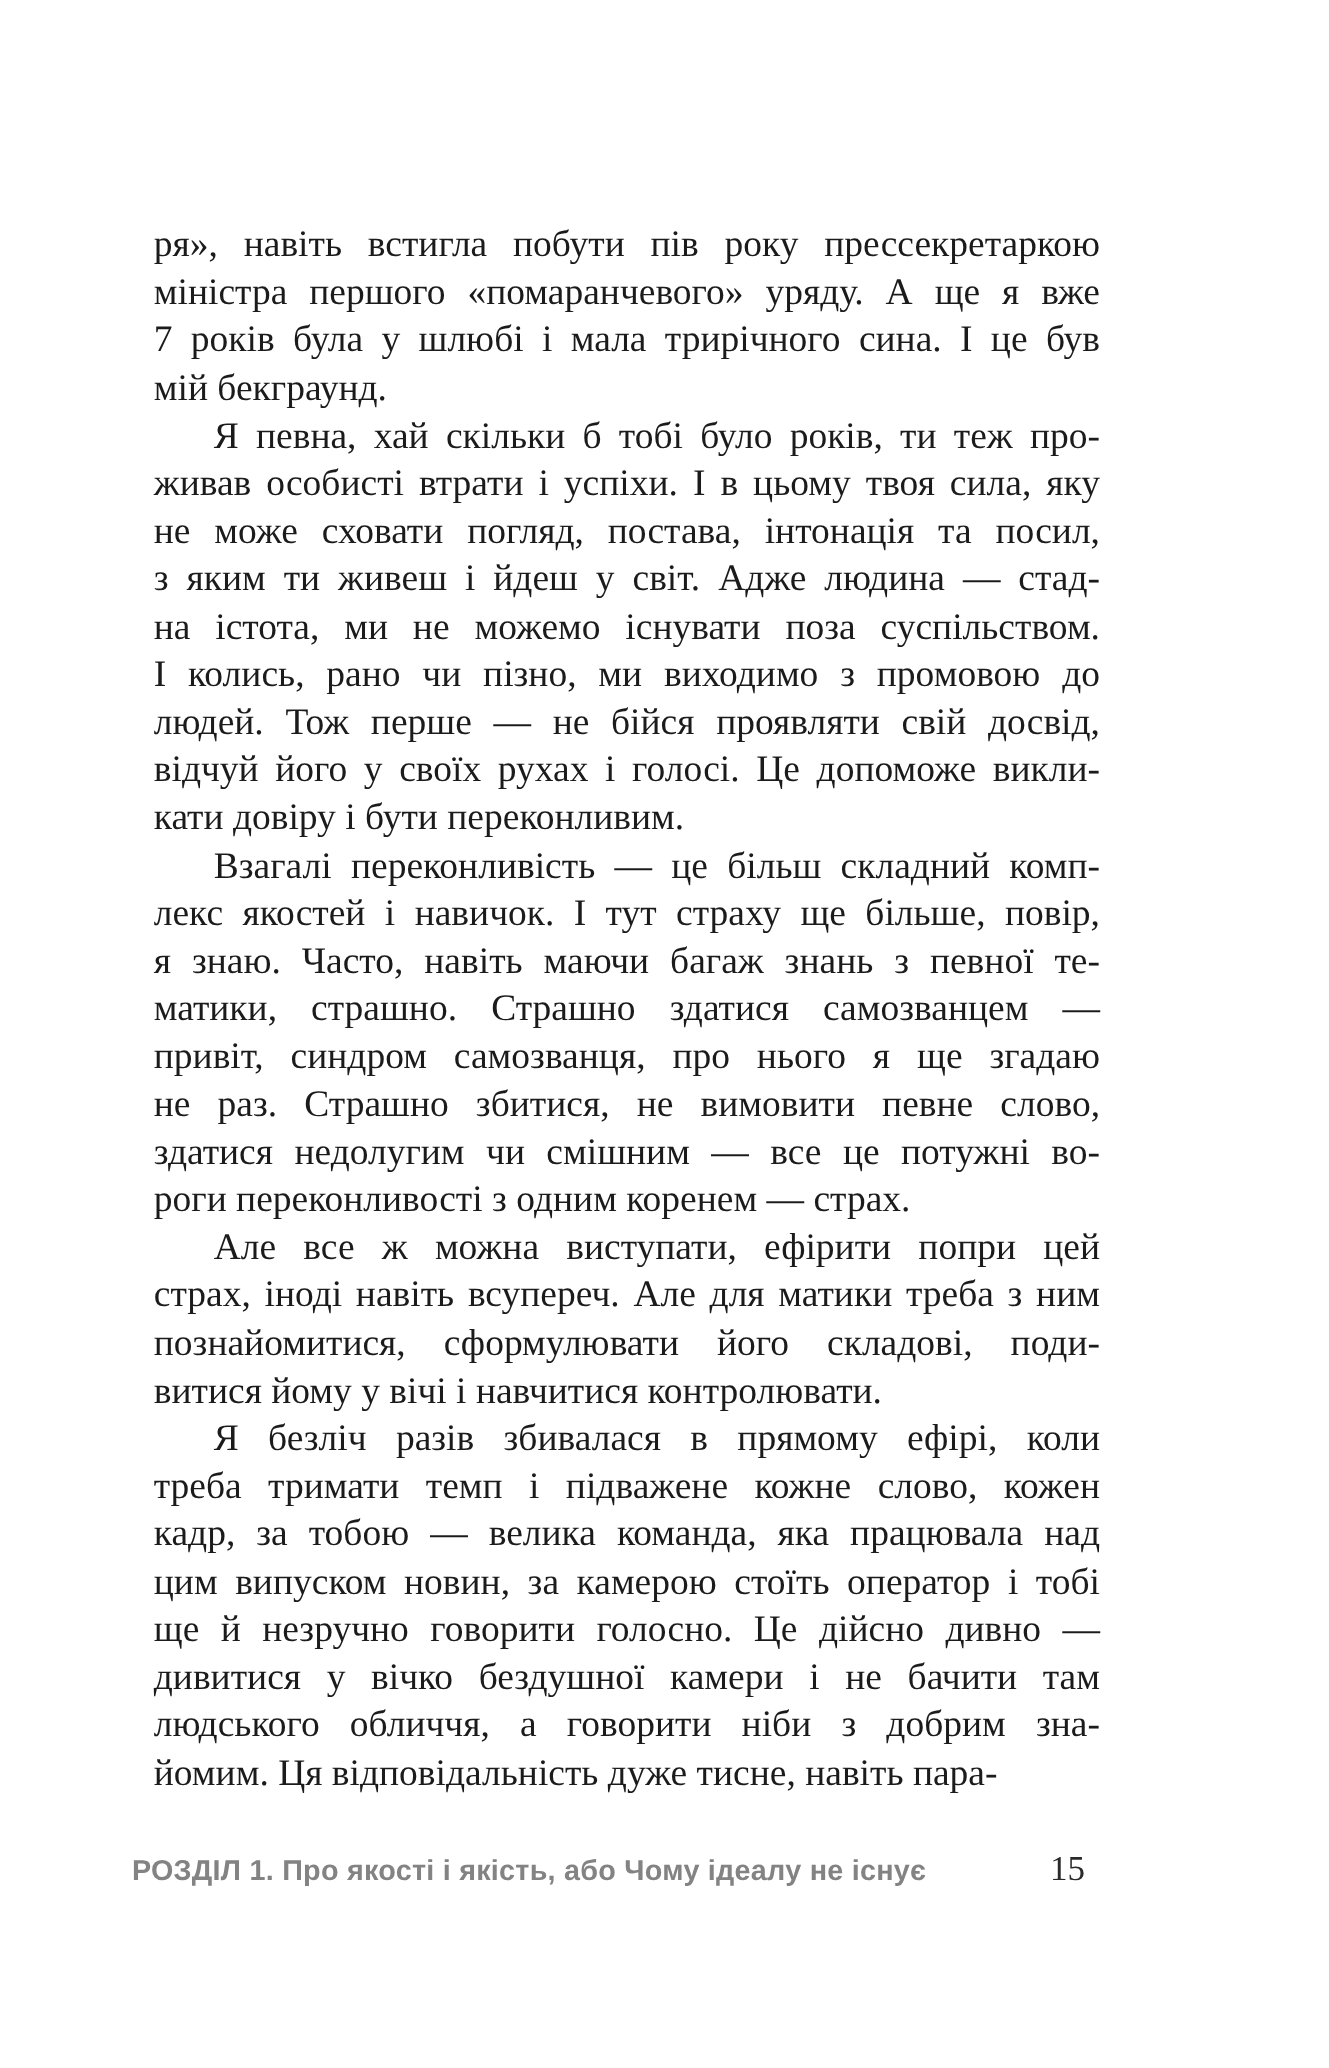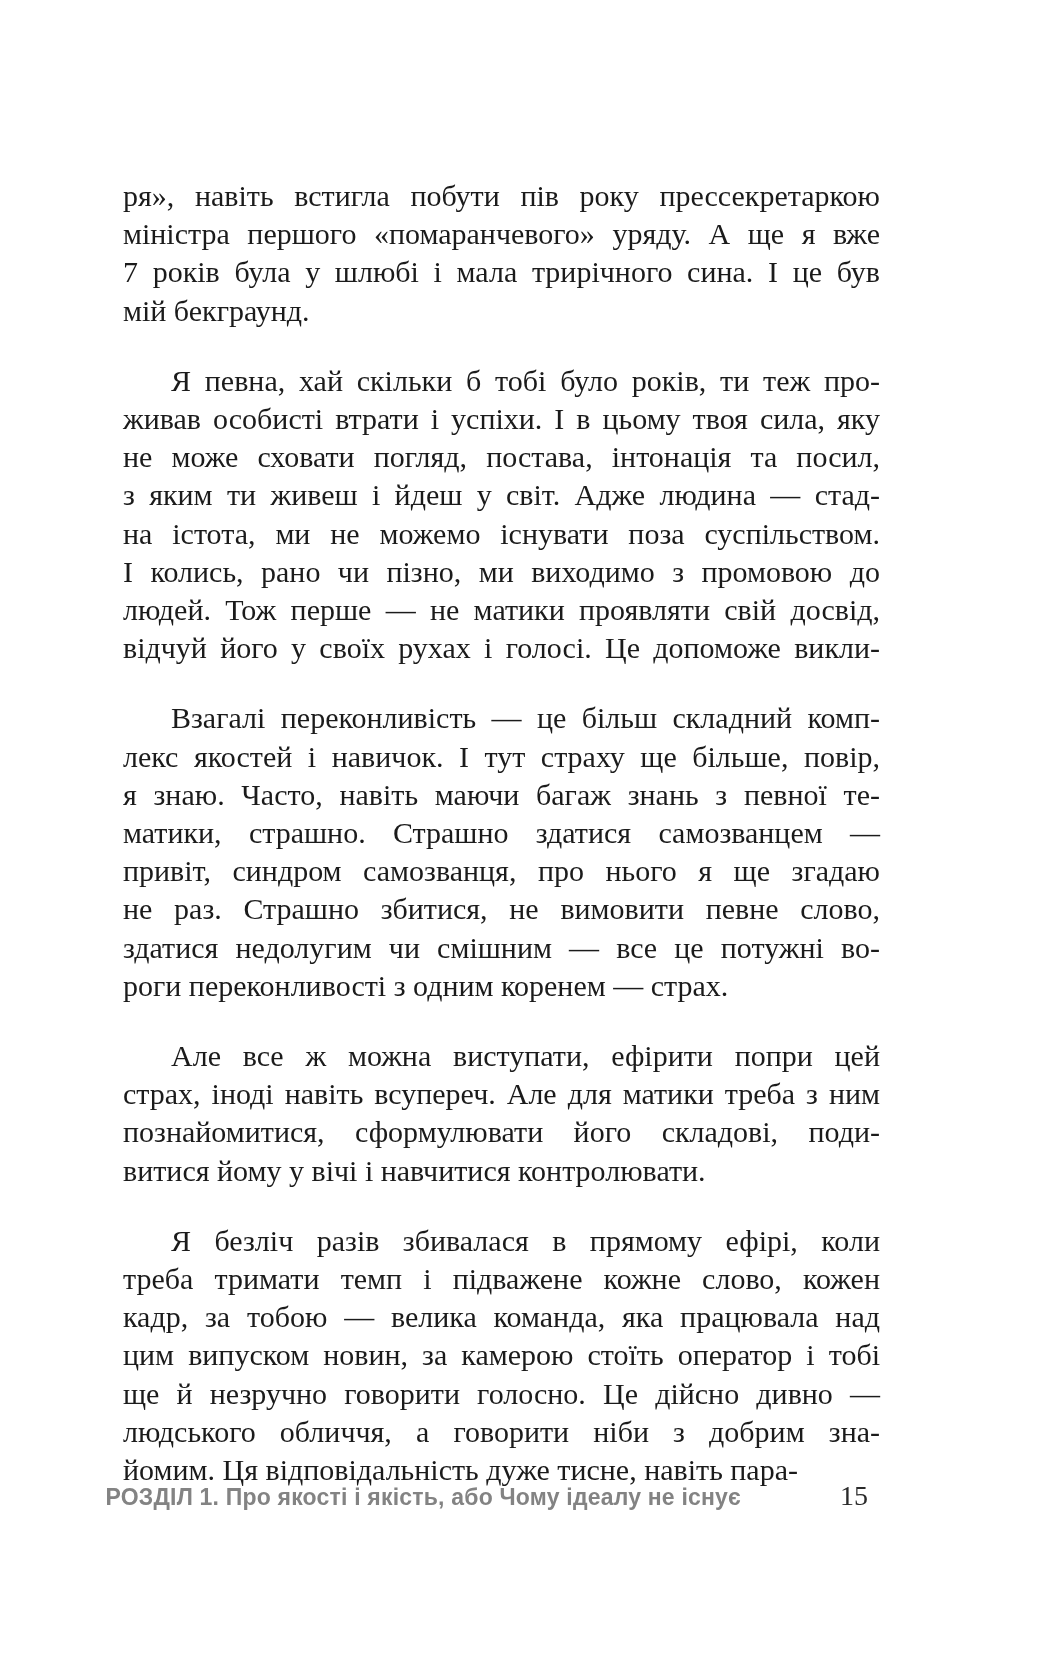--- a/index.html
+++ b/index.html
@@ -31,21 +31,20 @@
   .line {
     text-align: justify;
     text-align-last: justify;
     white-space: normal;
   }
   .line.para-end {
     text-align-last: left;
   }
   .line.indent {
     text-indent: 48px;
-    margin-top: 32px;
   }
   .footer {
     position: absolute;
     right: 183px;
     top: 1480px;
     width: 757px;
     display: flex;
     justify-content: flex-end;
     align-items: baseline;
     column-gap: 58px;
@@ -77,22 +76,23 @@
         <div class="line">7 років була у шлюбі і мала трирічного сина. І це був</div>
         <div class="line para-end">мій бекграунд.</div>
       </div>
       <div class="paragraph">
         <div class="line indent">Я певна, хай скільки б тобі було років, ти теж про-</div>
         <div class="line">живав особисті втрати і успіхи. І в цьому твоя сила, яку</div>
         <div class="line">не може сховати погляд, постава, інтонація та посил,</div>
         <div class="line">з яким ти живеш і йдеш у світ. Адже людина — стад-</div>
         <div class="line">на істота, ми не можемо існувати поза суспільством.</div>
         <div class="line">І колись, рано чи пізно, ми виходимо з промовою до</div>
-        <div class="line">людей. Тож перше — не матики проявляти свій досвід,</div>
+        <div class="line">людей. Тож перше — не бійся проявляти свій досвід,</div>
         <div class="line">відчуй його у своїх рухах і голосі. Це допоможе викли-</div>
+        <div class="line para-end">кати довіру і бути переконливим.</div>
       </div>
       <div class="paragraph">
         <div class="line indent">Взагалі переконливість — це більш складний комп-</div>
         <div class="line">лекс якостей і навичок. І тут страху ще більше, повір,</div>
         <div class="line">я знаю. Часто, навіть маючи багаж знань з певної те-</div>
         <div class="line">матики, страшно. Страшно здатися самозванцем —</div>
         <div class="line">привіт, синдром самозванця, про нього я ще згадаю</div>
         <div class="line">не раз. Страшно збитися, не вимовити певне слово,</div>
         <div class="line">здатися недолугим чи смішним — все це потужні во-</div>
         <div class="line para-end">роги переконливості з одним коренем — страх.</div>
@@ -102,20 +102,21 @@
         <div class="line">страх, іноді навіть всупереч. Але для матики треба з ним</div>
         <div class="line">познайомитися, сформулювати його складові, поди-</div>
         <div class="line para-end">витися йому у вічі і навчитися контролювати.</div>
       </div>
       <div class="paragraph">
         <div class="line indent">Я безліч разів збивалася в прямому ефірі, коли</div>
         <div class="line">треба тримати темп і підважене кожне слово, кожен</div>
         <div class="line">кадр, за тобою — велика команда, яка працювала над</div>
         <div class="line">цим випуском новин, за камерою стоїть оператор і тобі</div>
         <div class="line">ще й незручно говорити голосно. Це дійсно дивно —</div>
+        <div class="line">дивитися у вічко бездушної камери і не бачити там</div>
         <div class="line">людського обличчя, а говорити ніби з добрим зна-</div>
         <div class="line para-end">йомим. Ця відповідальність дуже тисне, навіть пара-</div>
       </div>
     </main>
   <footer class="footer">
     <span class="chapter">РОЗДІЛ 1. Про якості і якість, або Чому ідеалу не існує</span>
     <span class="pagenum">15</span>
   </footer>
 </div>
 

